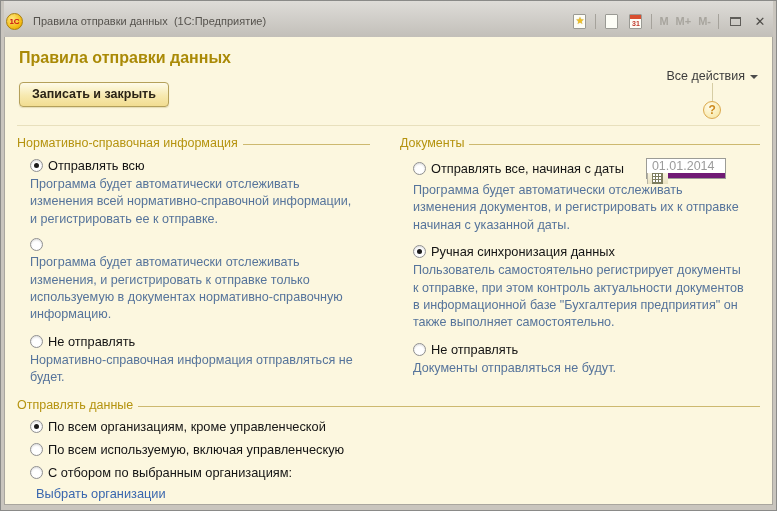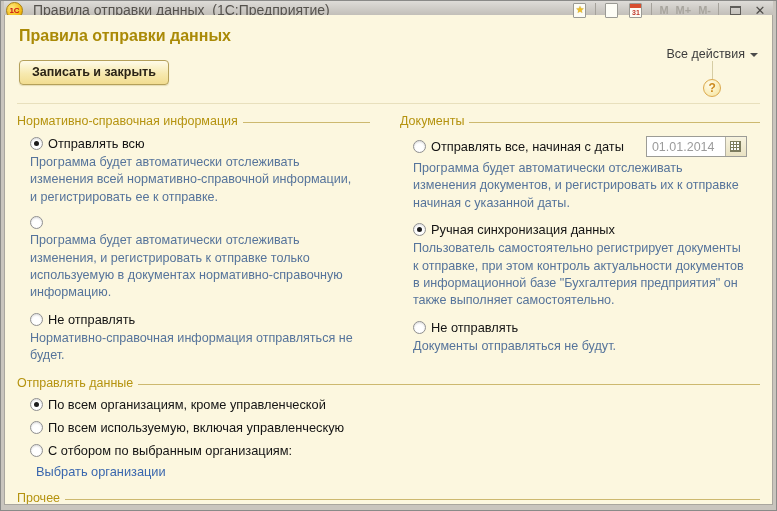--- a/index.html
+++ b/index.html
@@ -3,28 +3,28 @@
 <meta charset="utf-8">
 <style>
   * { margin:0; padding:0; box-sizing:border-box; }
   html,body { width:777px; height:511px; }
   body { font-family:"Liberation Sans","DejaVu Sans",sans-serif; font-size:13px; }
 
   .window { width:777px; height:511px; background:#c9c5be; border:1px solid #8a8a88;
             padding:0 3px 5px 3px; display:flex; flex-direction:column; }
 
   
-  .titlebar { height:14px; display:flex; align-items:center;
+  .titlebar { height:36px; display:flex; align-items:center;
               background:linear-gradient(#dedcd8,#c2bfb9);
               padding:4px 4px 0 2px; flex:0 0 auto; }
   .logo { width:17px; height:17px; border-radius:50%;
           background:radial-gradient(circle at 35% 30%, #ffe77a, #f2b70c 70%, #c78f00);
           border:1px solid #a87f10; color:#cc1111; font-size:8px; font-weight:bold;
           display:flex; align-items:center; justify-content:center; flex:0 0 auto; }
-  .win-title { margin-left:10px; color:#55524d; font-size:14px; white-space:pre; }
+  .win-title { margin-left:10px; color:#55524d; font-size:11px; white-space:pre; }
   .tb-right { margin-left:auto; display:flex; align-items:center; gap:7px; }
   .tb-sep { width:1px; height:15px; background:#a5a29b; }
   .svc-icon { width:17px; height:17px; position:relative; display:flex; align-items:center; justify-content:center; }
   .fav-doc { width:13px; height:15px; background:#fdfdf6; border:1px solid #9a9a94; border-radius:1px;
              display:flex; align-items:center; justify-content:center; }
   .fav-doc span { color:#f0c020; font-size:10px; line-height:1; text-shadow:0 0 1px #a97; }
   .calc { width:13px; height:15px; background:#fdfdf6; border:1px solid #9a9a94; border-radius:1px; overflow:hidden; }
   .calc .screen { height:4px; background:#eef4ee; border-bottom:1px solid #b66; margin:1px 1px 0 1px; }
   .cal { width:13px; height:15px; background:#fdfdf6; border:1px solid #9a9a94; border-radius:1px; overflow:hidden; text-align:center; }
   .cal .top { height:4px; background:#d84f30; }
@@ -63,21 +63,21 @@
 
   .opt-row { display:flex; align-items:center; margin:8px 0 3px 13px; cursor:default; }
   .radio { width:13px; height:13px; border-radius:50%; background:#fff; border:1px solid #8f8f8f;
            flex:0 0 auto; position:relative; box-shadow:inset 0 1px 2px rgba(0,0,0,.15); }
   .radio.sel::after { content:""; position:absolute; left:3px; top:3px; width:5px; height:5px;
                       border-radius:50%; background:#1c1c1c; }
   .opt-label { margin-left:5px; color:#141414; font-size:12.8px; }
   .hint { color:#56749b; font-size:12.6px; line-height:1.38; margin:3px 14px 10px 13px; }
   .hint.last { margin-bottom:6px; }
 
-  .date-wrap { display:inline-flex; margin-left:22px; height:21px; border:1px solid #9c9c96; background:#701a75; }
+  .date-wrap { display:inline-flex; margin-left:22px; height:21px; border:1px solid #9c9c96; background:#701a75;flex-direction:column; }
   .date-input { width:78px; border:none; outline:none; padding:0 5px; font:12.5px "Liberation Sans",sans-serif;
                 color:#9b9b9b; background:#fff; }
   .date-btn { width:21px; background:linear-gradient(#f7f3df,#e9e2c2); border-left:1px solid #b5b2a4;
               display:flex; align-items:center; justify-content:center; }
   .grid-glyph { width:11px; height:11px; border:1px solid #7c7c5e;
       background:repeating-linear-gradient(90deg,transparent 0 2px,#7c7c5e 2px 3px),
                  repeating-linear-gradient(transparent 0 2px,#7c7c5e 2px 3px), #fff; }
 
   .link { color:#3a67ae; font-size:12.8px; cursor:pointer; }
   .pick-link { display:inline-block; margin:6px 0 6px 19px; }

